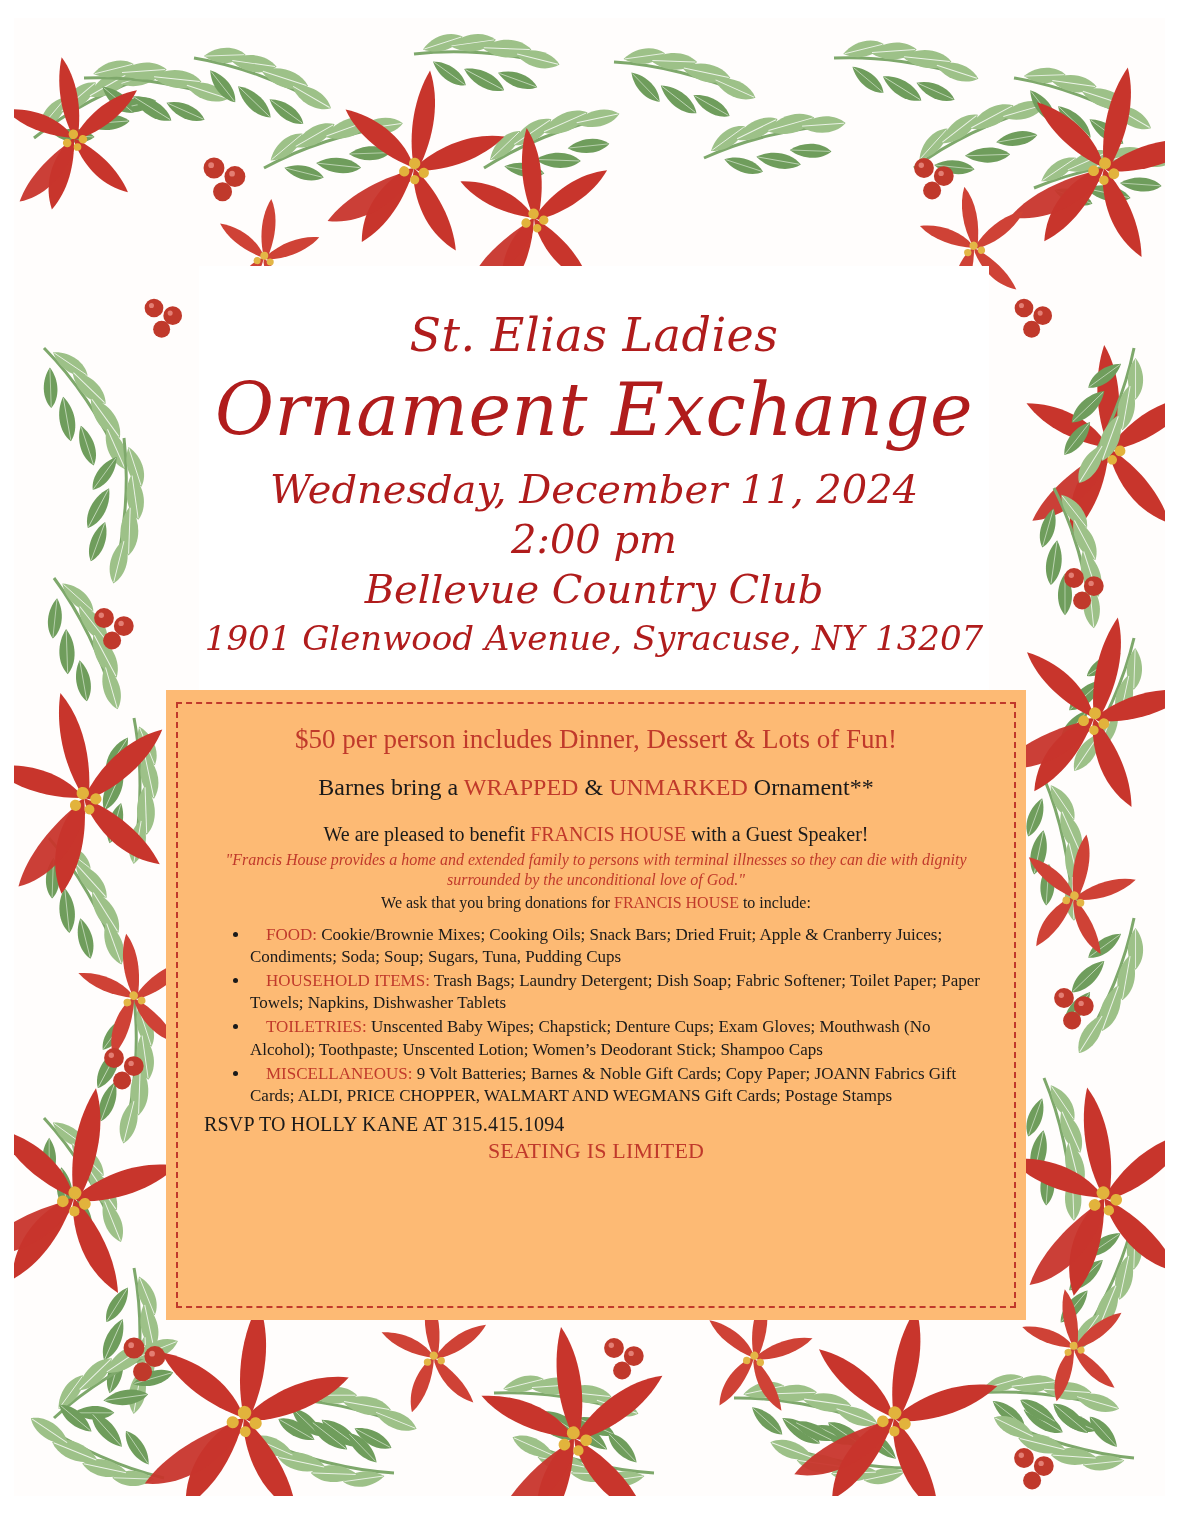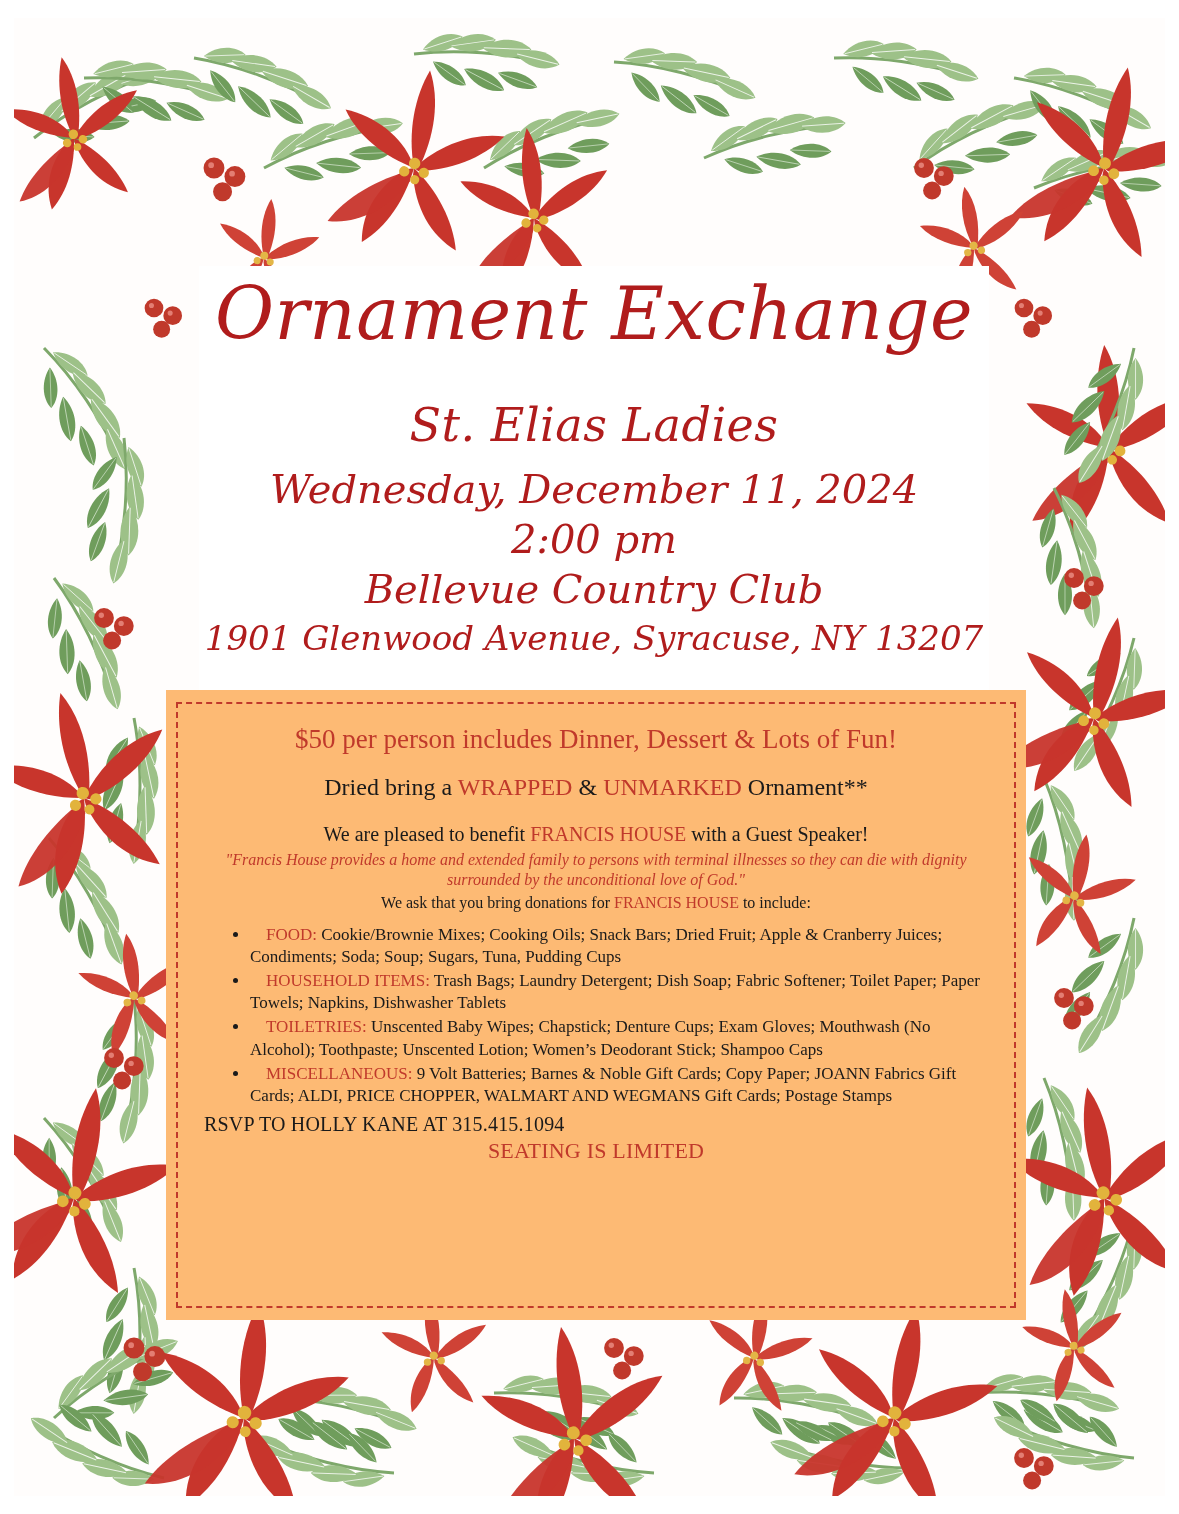--- a/index.html
+++ b/index.html
@@ -326,37 +326,37 @@
           <use href="#smallflower" transform="translate(740,1340) rotate(8) scale(1.15)"></use>
           <use href="#smallflower" transform="translate(1060,1330) rotate(-10) scale(1.1)"></use>
           <use href="#berries" transform="translate(120,1330) scale(0.95)"></use>
           <use href="#berries" transform="translate(600,1330) scale(0.9)"></use>
           <use href="#berries" transform="translate(1010,1440) scale(0.9)"></use>
         </g>
       </svg>
     </div>
 
     <div class="header-panel">
+      <div class="hdr line-1">St. Elias Ladies</div>
       <div class="hdr line-2">Ornament Exchange</div>
-      <div class="hdr line-1">St. Elias Ladies</div>
       <div class="hdr line-3">Wednesday, December 11, 2024</div>
       <div class="hdr line-4">2:00 pm</div>
       <div class="hdr line-5">Bellevue Country Club</div>
       <div class="hdr line-6">1901 Glenwood Avenue, Syracuse, NY 13207</div>
     </div>
 
     <div class="body-panel">
       <div class="body-inner">
 
         <div class="price">
           <span>$50 per person includes Dinner, Dessert &amp; Lots of Fun!</span>
         </div>
 
         <div class="bring">
-          <span>Dried bring a </span><span class="red">WRAPPED</span><span> &amp; </span><span class="red">UNMARKED</span><span> Ornament**</span>
+          <span>Barnes bring a </span><span class="red">WRAPPED</span><span> &amp; </span><span class="red">UNMARKED</span><span> Ornament**</span>
         </div>
 
         <div class="benefit">
           <span>We are pleased to benefit </span><span class="red">FRANCIS HOUSE</span><span> with a Guest Speaker!</span>
         </div>
 
         <div class="quote">"Francis House provides a home and extended family to persons with terminal illnesses so they can die with dignity surrounded by the unconditional love of God."</div>
 
         <div class="ask">
           <span>We ask that you bring donations for </span><span class="red">FRANCIS HOUSE</span><span> to include:</span>

